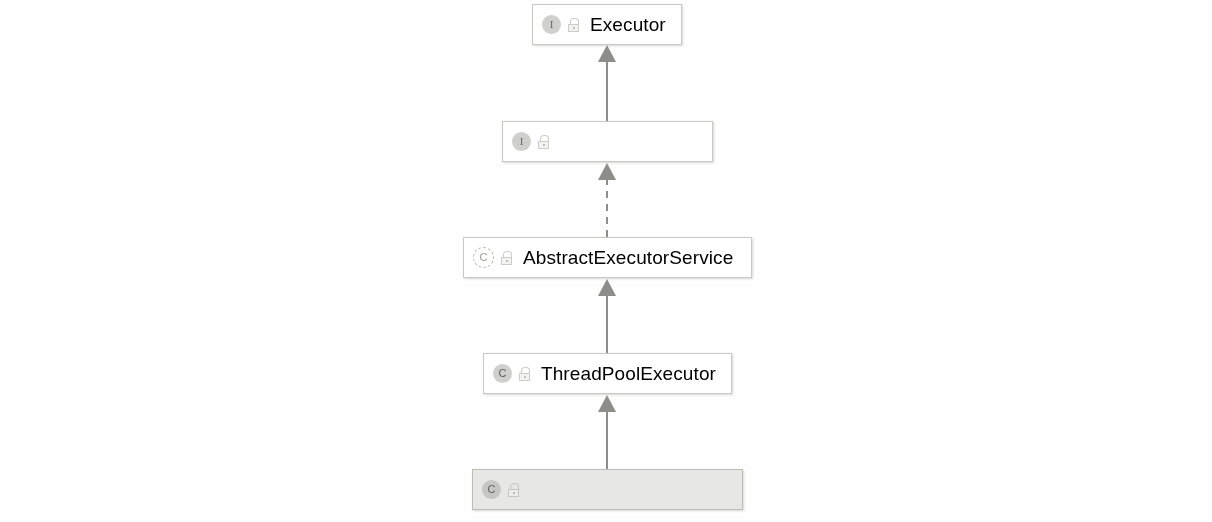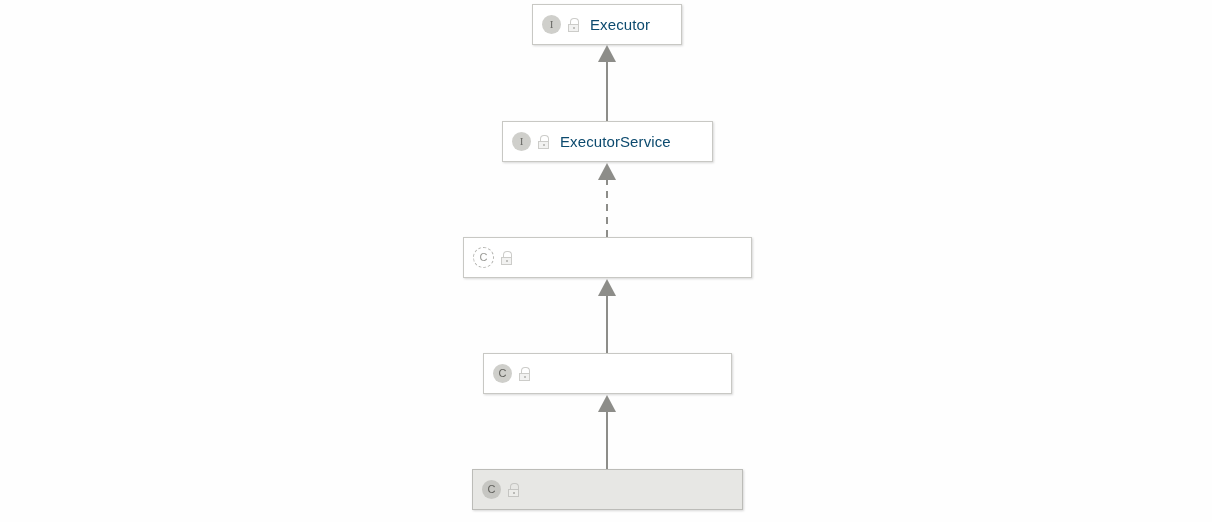--- a/index.html
+++ b/index.html
@@ -38,22 +38,22 @@
     box-shadow: 1px 1px 2px rgba(120,120,120,0.28);
     padding: 0 11px 0 9px;
     height: 41px;
     white-space: nowrap;
   }
   .node.selected {
     background: #e7e7e4;
     border-color: #bcbcb8;
   }
   .node-label {
-    font-size: 15px;
-    color: #0c4a6e;
+    font-size: 19px;
+    color: #000000;
     letter-spacing: 0.1px;
     line-height: 1;
     margin-left: 9px;
   }
   
   .type-icon {
     flex: 0 0 auto;
     width: 19px;
     height: 19px;
     border-radius: 50%;
@@ -157,37 +157,38 @@
     </span>
     <span class="node-label">Executor</span>
   </div>
 
   <div class="node" style="left:502px; top:121px; width:211px;">
     <span class="type-icon iface">I</span>
     <span class="lock-icon">
       <span class="shackle"></span>
         <span class="body"></span>
     </span>
-    <span class="node-label">ExecutorService</span>
   </div>
 
   <div class="node" style="left:463px; top:237px; width:289px;">
     <span class="type-icon abstract-cls">C</span>
     <span class="lock-icon">
       <span class="shackle"></span>
         <span class="body"></span>
     </span>
+    <span class="node-label">AbstractExecutorService</span>
   </div>
 
   <div class="node" style="left:483px; top:353px; width:249px;">
     <span class="type-icon cls">C</span>
     <span class="lock-icon">
       <span class="shackle"></span>
         <span class="body"></span>
     </span>
+    <span class="node-label">ThreadPoolExecutor</span>
   </div>
 
   <div class="node selected" style="left:472px; top:469px; width:271px;">
     <span class="type-icon cls">C</span>
     <span class="lock-icon">
       <span class="shackle"></span>
         <span class="body"></span>
     </span>
   </div>
 

